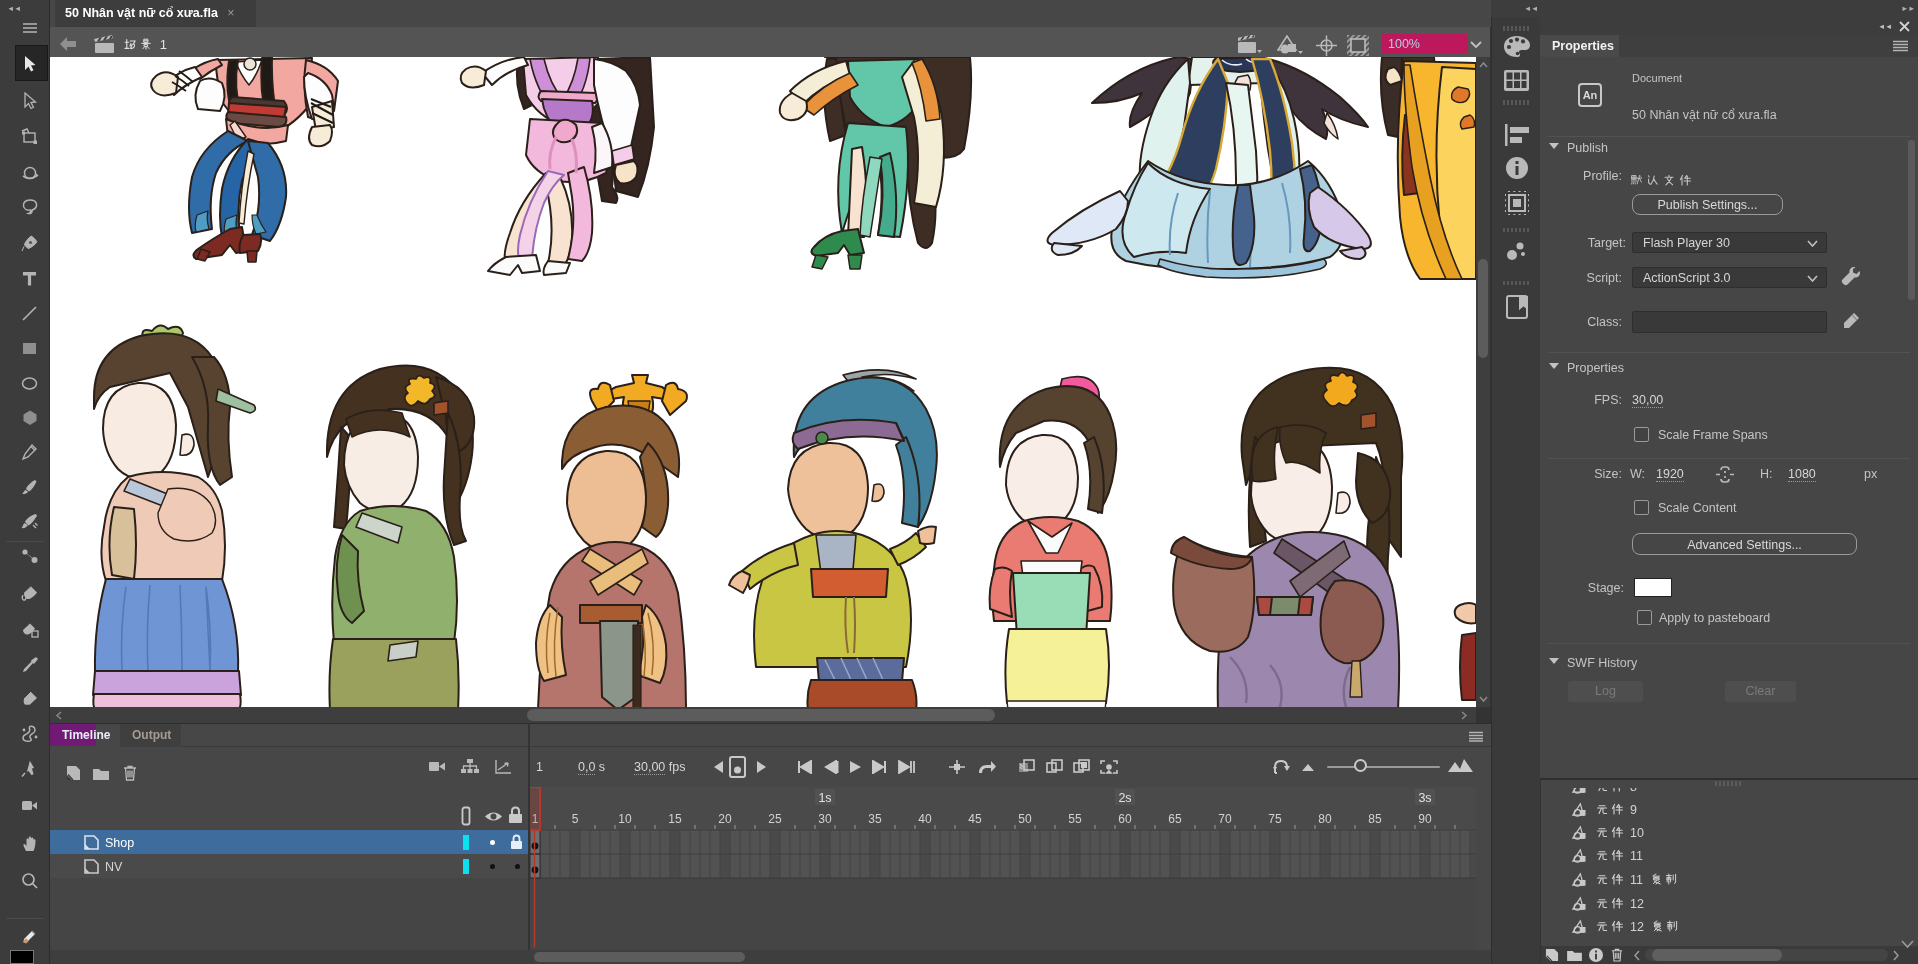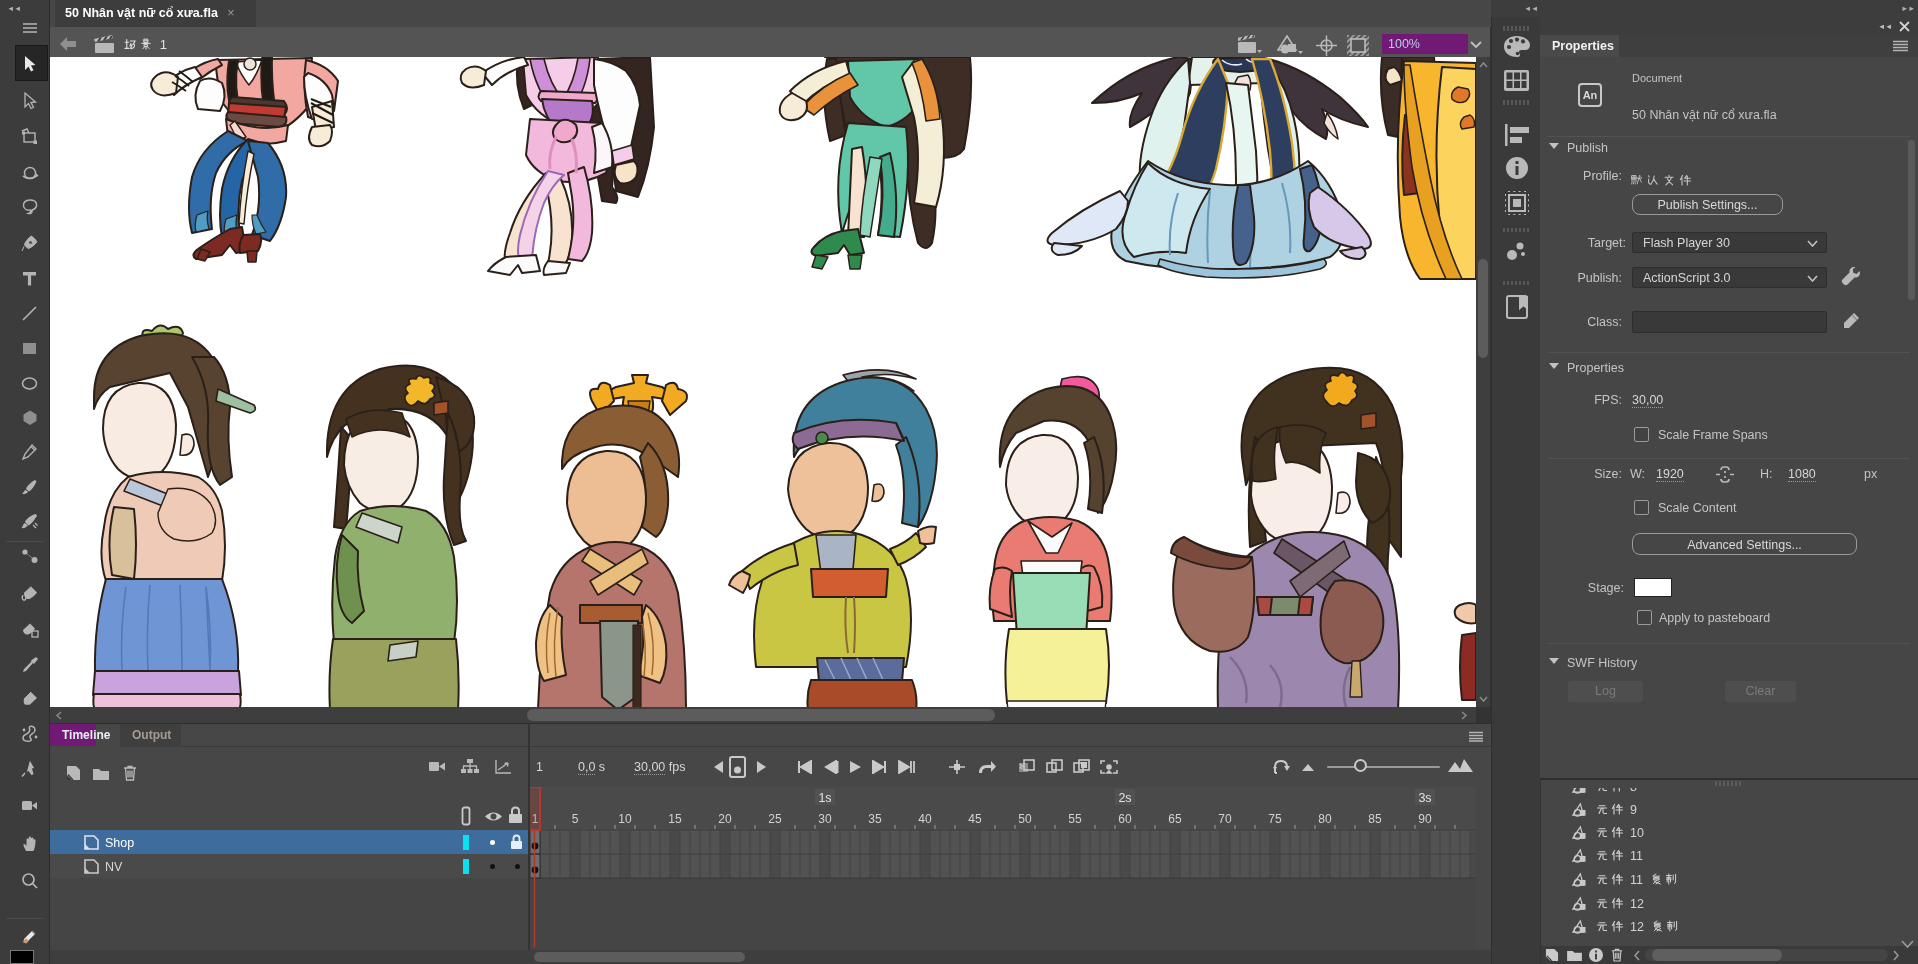--- a/index.html
+++ b/index.html
@@ -10,21 +10,21 @@
   
   #tabbar { left:0; top:0; width:1918px; height:27px; background:#474747; }
   #doctab { left:55px; top:0; width:201px; height:27px; background:#3d3d3d; color:#fff;
             font-weight:bold; font-size:12.5px; line-height:27px; padding-left:10px; }
   #doctab .x { color:#9a9a9a; font-weight:normal; margin-left:6px; }
   
   #tools { left:0; top:0; width:50px; height:964px; background:#3c3c3c; border-right:1px solid #2c2c2c; }
   #selbox { position:absolute; left:15px; top:45px; width:33px; height:36px; background:#262626; border:1px solid #191919; }
   
   #scenebar { left:50px; top:27px; width:1440px; height:30px; background:#545454; }
-  #zoombox { position:absolute; left:1382px; top:34px; width:86px; height:20px; background:#701a75; color:#b9cfe4; line-height:20px; padding-left:6px; font-size:12.5px;}
+  #zoombox { position:absolute; left:1382px; top:34px; width:86px; height:20px; background:#be185d; color:#b9cfe4; line-height:20px; padding-left:6px; font-size:12.5px;}
   
   #canvas { left:50px; top:57px; width:1426px; height:650px; background:#fff; overflow:hidden; }
   #hscroll { left:50px; top:707px; width:1426px; height:16px; background:#3e3e3e; }
   #hthumb { position:absolute; left:477px; top:2px; width:468px; height:12px; background:#5c5c5c; border-radius:6px; }
   #vscroll { left:1476px; top:57px; width:14px; height:650px; background:#3e3e3e; }
   #vthumb { position:absolute; left:2px; top:202px; width:10px; height:99px; background:#5c5c5c; border-radius:5px; }
   
   #timeline { left:50px; top:724px; width:1441px; height:240px; background:#474747; }
   .ttab { position:absolute; top:0; height:23px; line-height:23px; padding:0 12px; font-weight:bold; }
   #tltab { left:0; background:#701a75; color:#e9eef6; border-bottom:1px solid #474747;}
@@ -834,21 +834,21 @@
  <svg width="13" height="13" style="display:inline-block;vertical-align:-2px">
         <use href="#g-jian"></use>
       </svg>
 </div>
 <div class="btn abs" style="left:1632px;top:194px;width:151px;height:21px;line-height:21px">Publish Settings...</div>
 <div class="abs rlab" style="left:1544px;top:236px;width:82px">Target:</div>
 <div class="drop abs" style="left:1632px;top:232px;width:195px;height:21px;line-height:21px"><span style="margin-left:10px">Flash Player 30</span>
  <svg style="position:absolute;right:8px;top:7px" width="11" height="7" viewBox="0 0 11 7">
         <path d="M1,1 L5.5,6 L10,1" stroke="#c2c2c2" stroke-width="1.6" fill="none"></path>
       </svg></div>
-<div class="abs rlab" style="left:1540px;top:271px;width:82px">Publish:</div>
+<div class="abs rlab" style="left:1540px;top:271px;width:82px">Script:</div>
 <div class="drop abs" style="left:1632px;top:267px;width:195px;height:21px;line-height:21px"><span style="margin-left:10px">ActionScript 3.0</span>
  <svg style="position:absolute;right:8px;top:7px" width="11" height="7" viewBox="0 0 11 7">
         <path d="M1,1 L5.5,6 L10,1" stroke="#c2c2c2" stroke-width="1.6" fill="none"></path>
       </svg></div>
 <svg class="icon" style="left:1841px;top:266px" width="20" height="20" viewBox="0 0 20 20">
       <path d="M13,1 C10,1 8,3.5 8.5,6.5 L1.5,13.5 C0.5,14.5 0.5,16 1.5,17 L3,18.5 C4,19.5 5.5,19.5 6.5,18.5 L13.5,11.5 C16.5,12 19,10 19,7 C19,6.3 18.8,5.6 18.5,5 L15.5,8 L12,6.5 L12,3 L14.5,1.2 C14,1.05 13.5,1 13,1 Z" fill="#b9b9b9"></path>
     </svg>
 <div class="abs rlab" style="left:1540px;top:315px;width:82px">Class:</div>
 <div class="drop abs" style="left:1632px;top:311px;width:195px;height:22px"></div>
 <svg class="icon" style="left:1843px;top:312px" width="17" height="17" viewBox="0 0 17 17">

